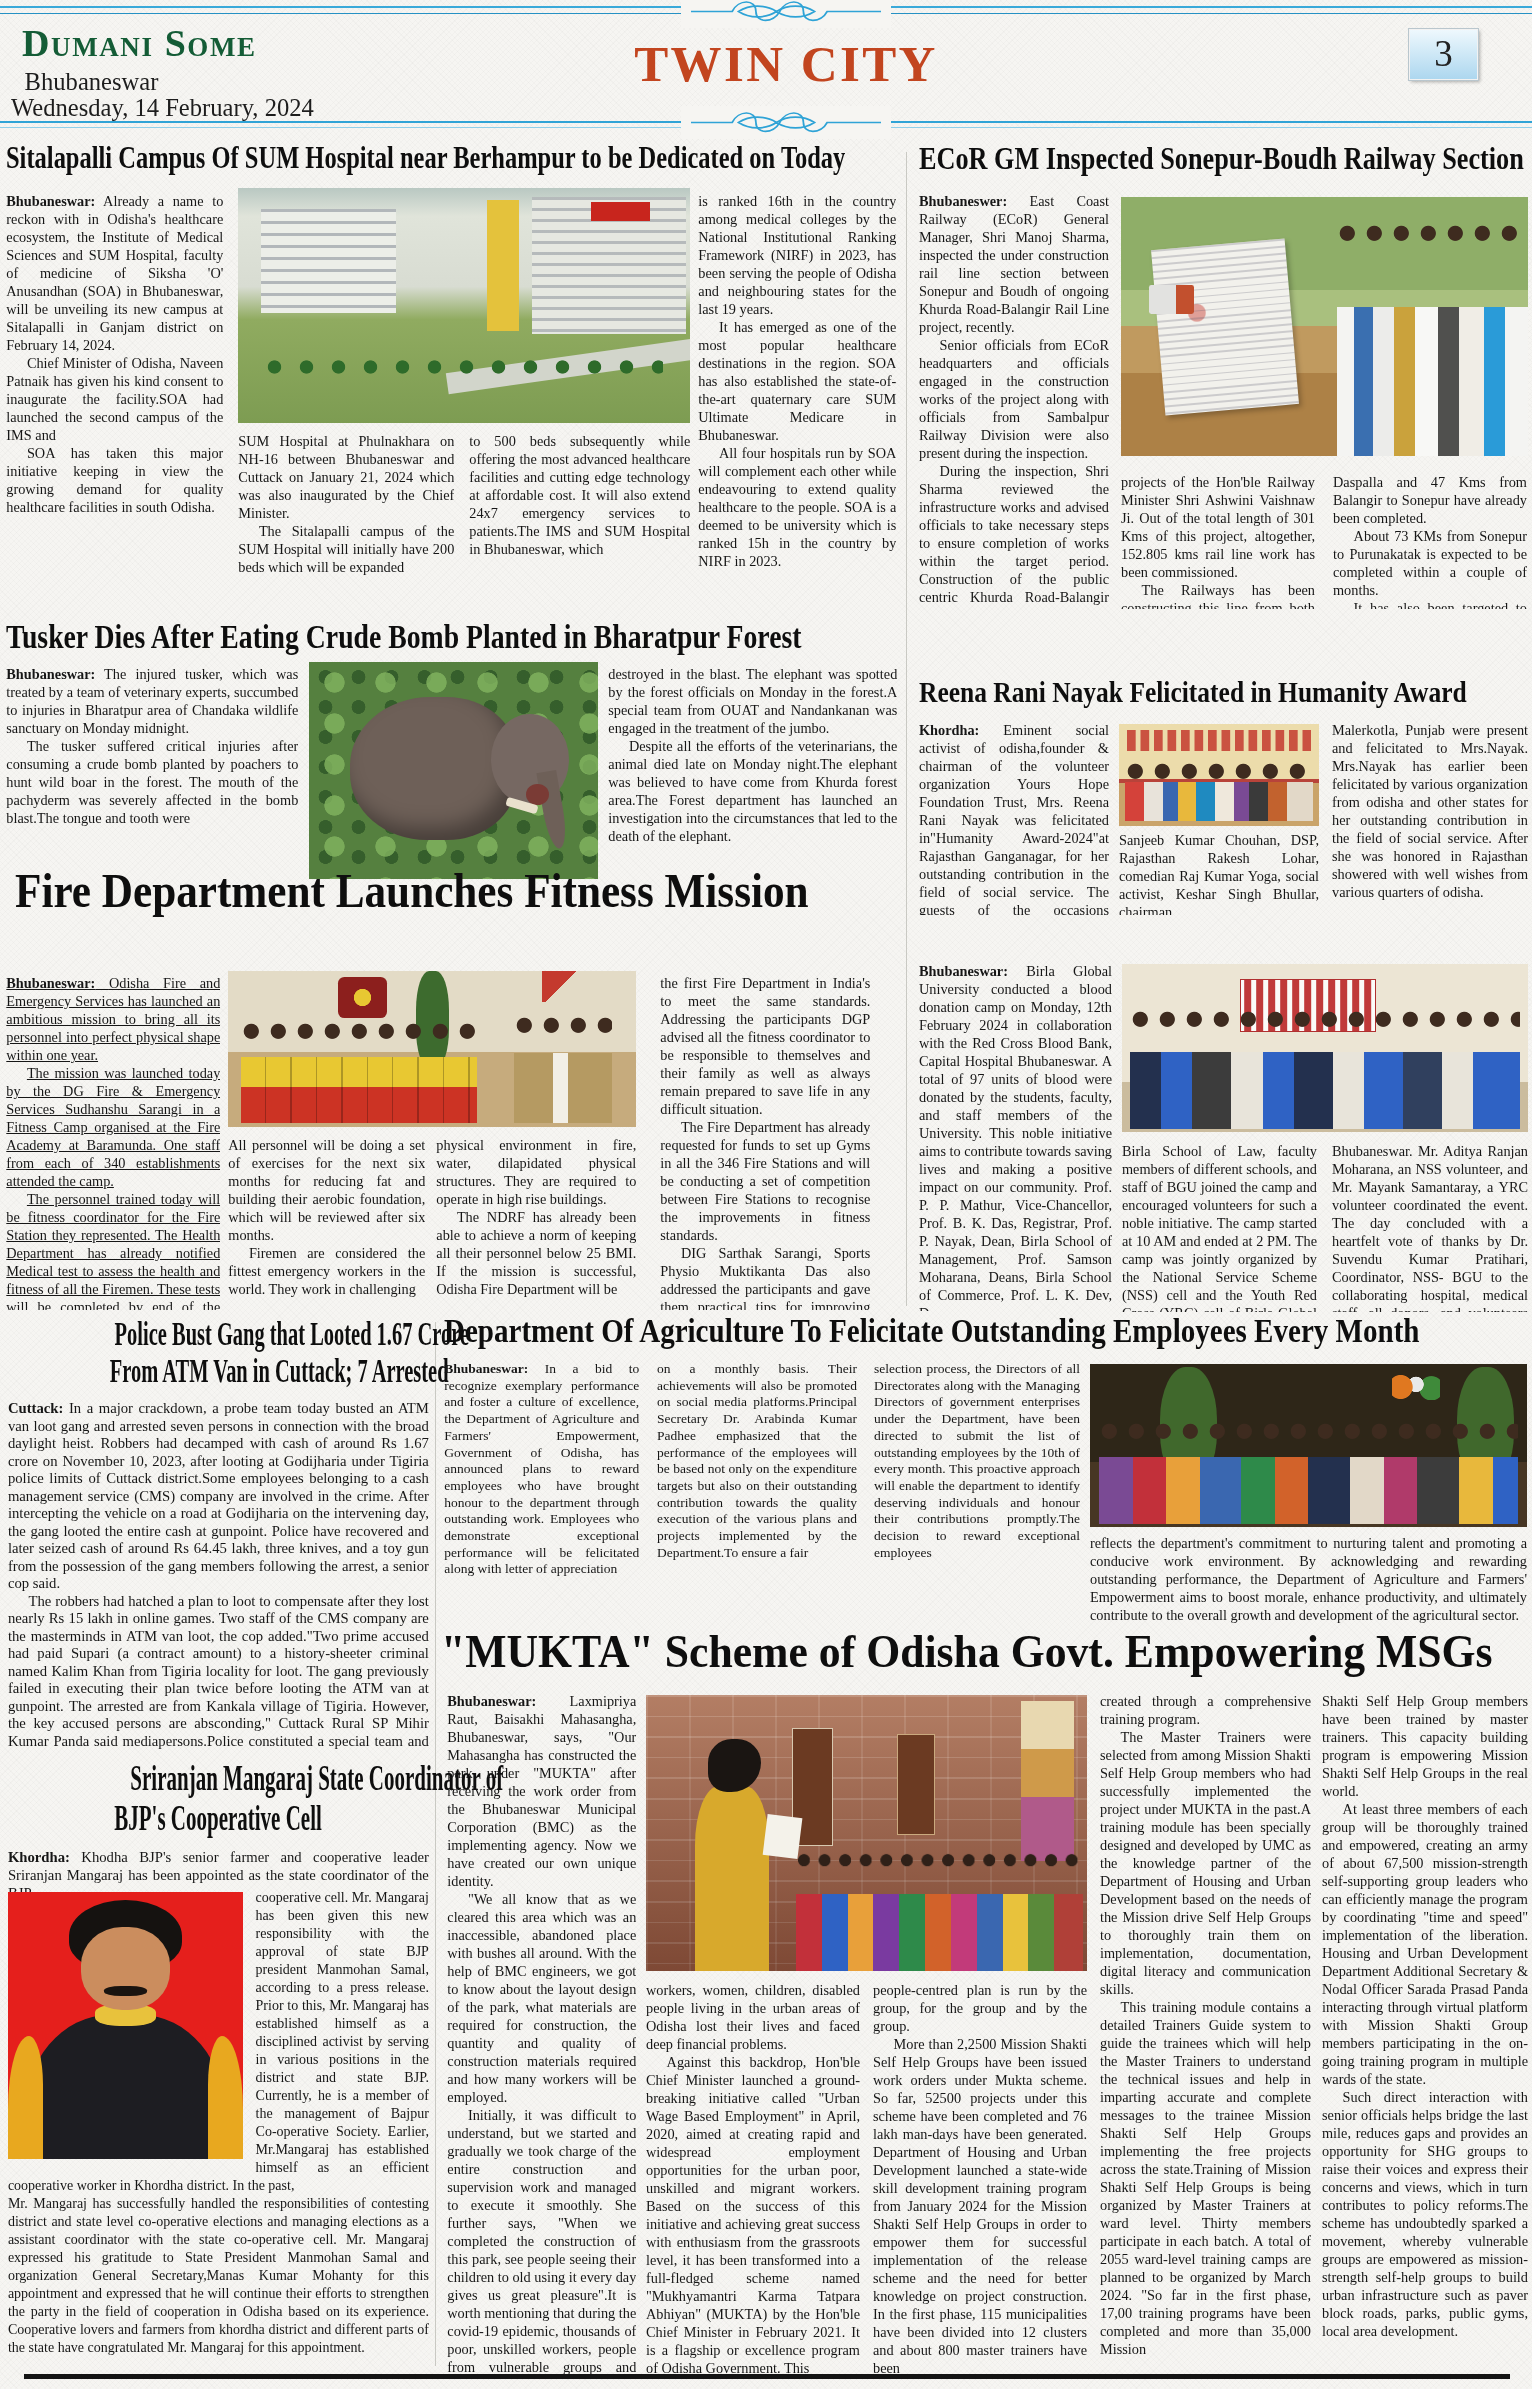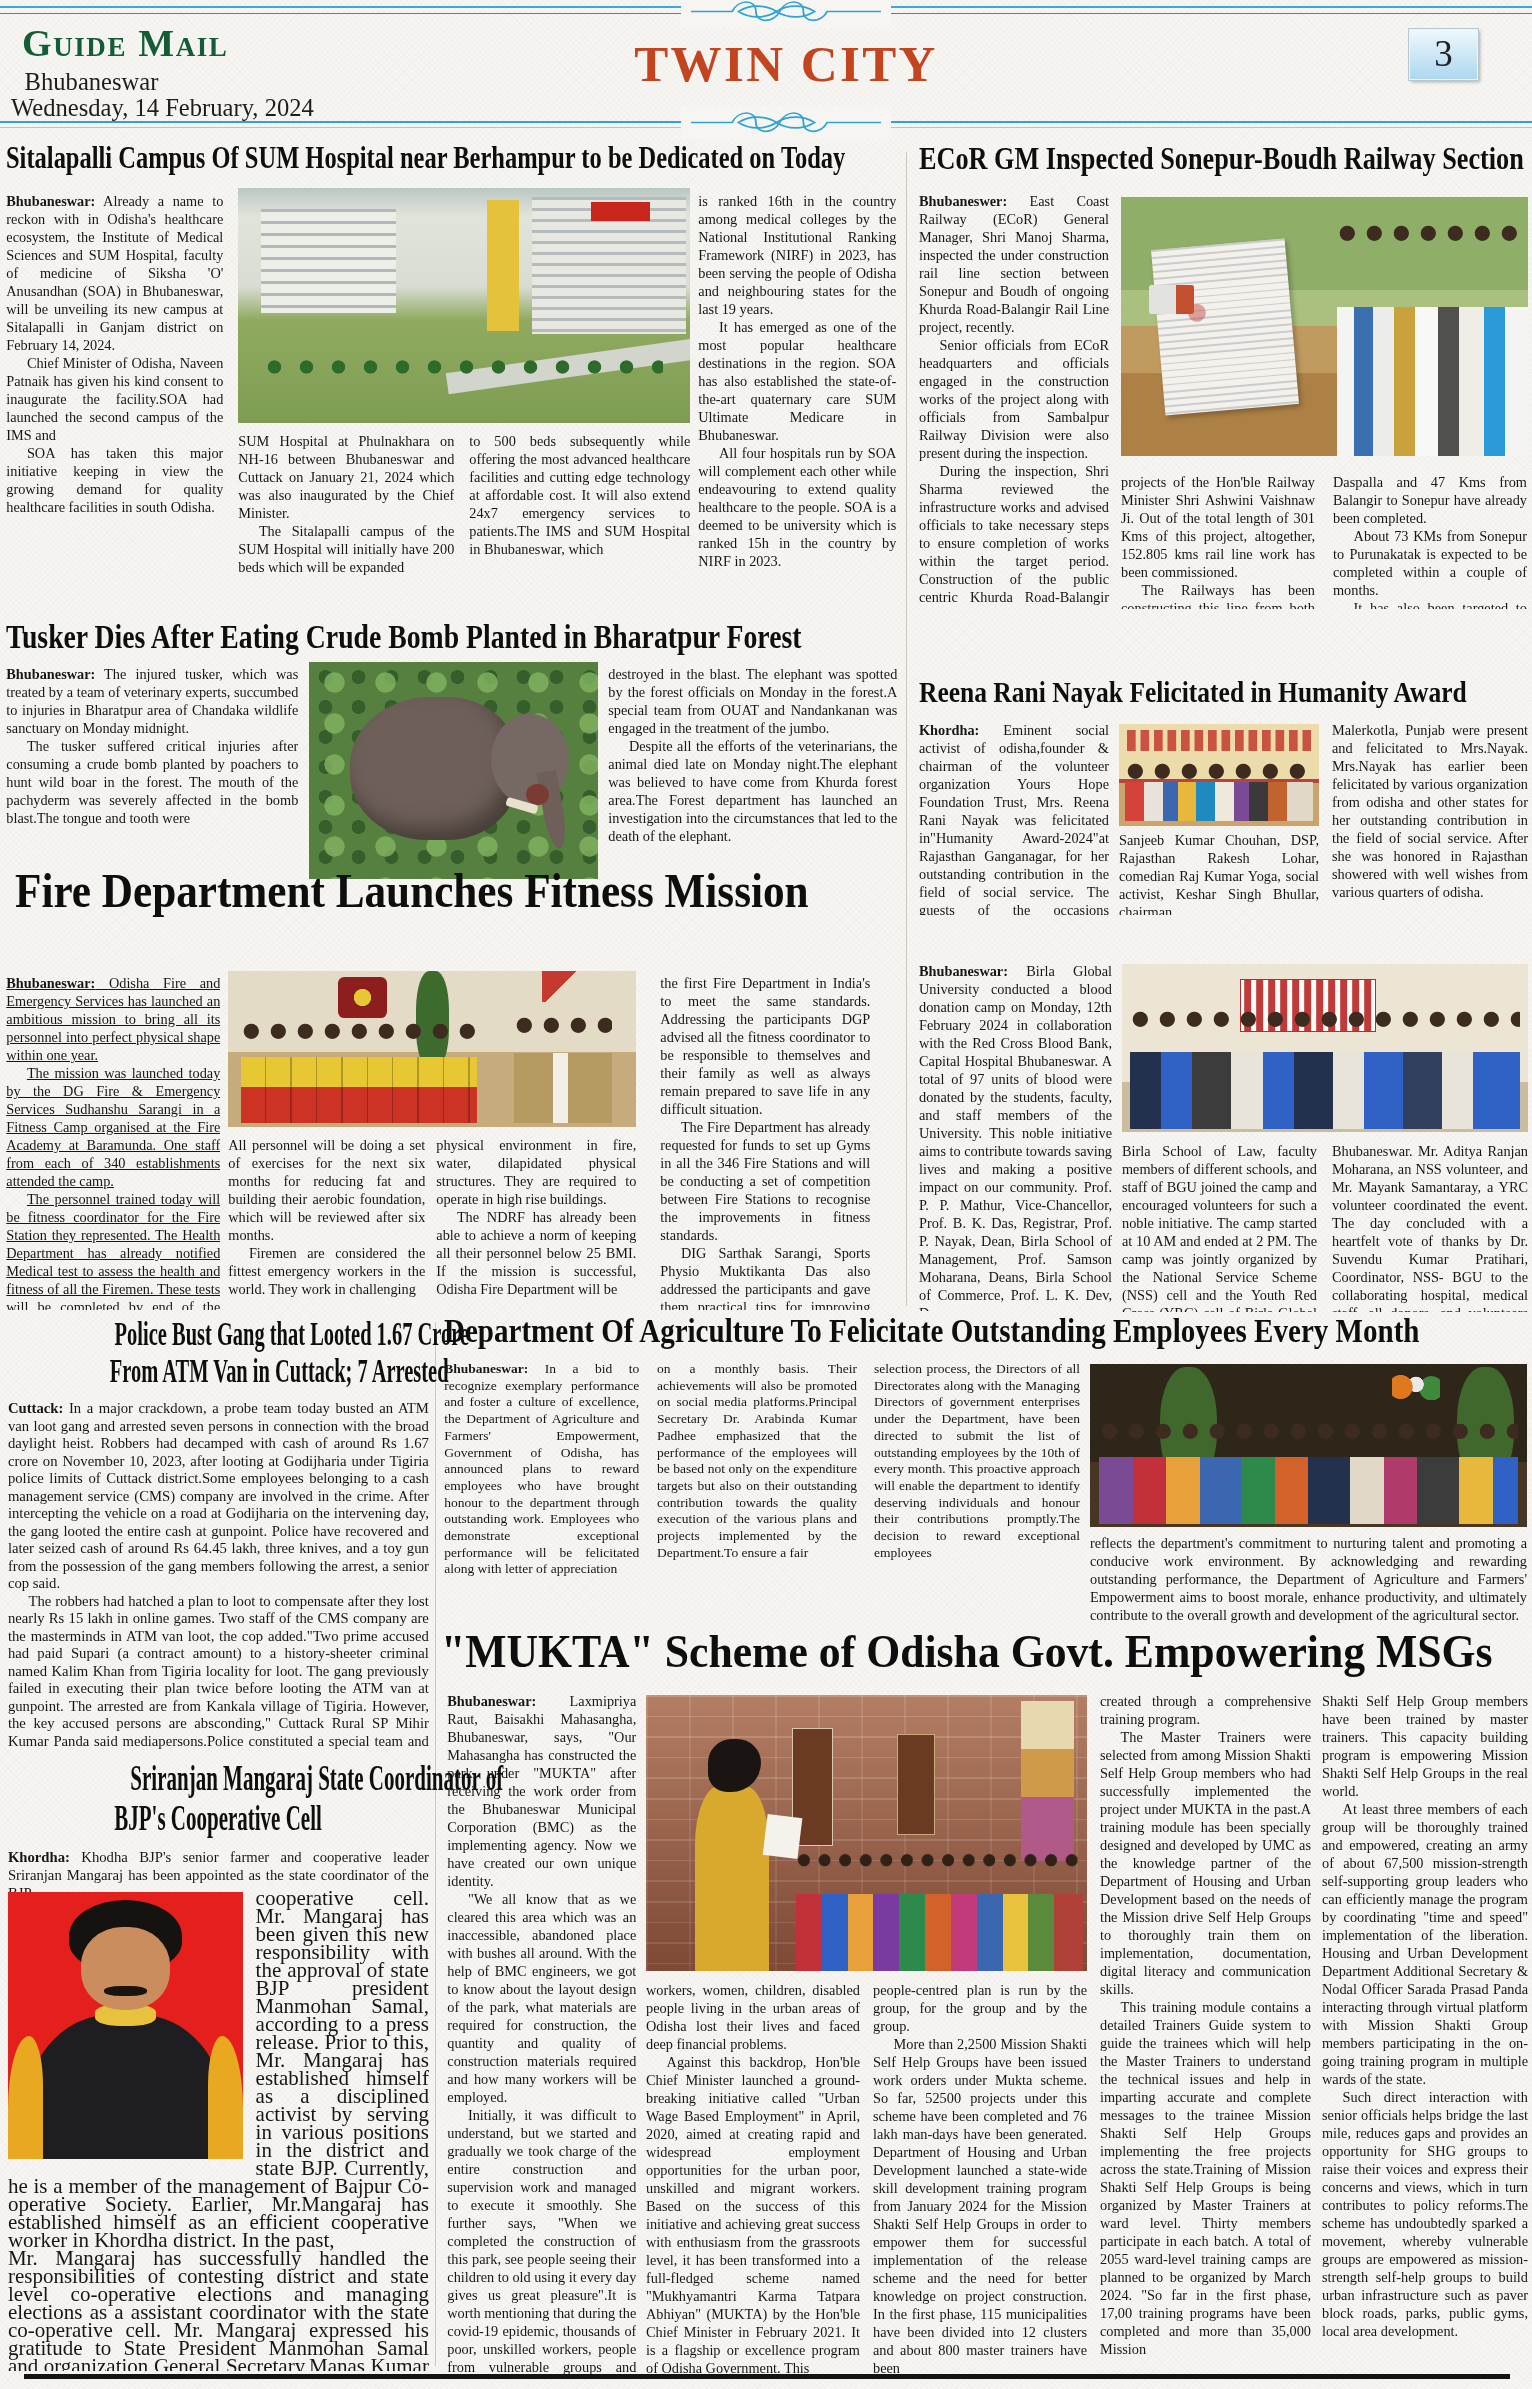--- a/index.html
+++ b/index.html
@@ -167,21 +167,21 @@
       radial-gradient(circle at 50% 40%,#e8e8e8 26%,transparent 28%),
       radial-gradient(circle at 82% 55%,#3f8a3a 28%,transparent 30%);}
   .agr-crowd{left:2%;bottom:3%;width:96%;height:62%;}
   .agr-crowd .bodies{background-image:linear-gradient(90deg,#7a4a94 0 8%,#c2303a 8% 16%,#e8a03a 16% 24%,#3a67b0 24% 34%,#2e8a4a 34% 42%,#d2622a 42% 50%,#23304e 50% 60%,#e2d8c8 60% 68%,#b03a6a 68% 76%,#3c3c3c 76% 86%,#e8b83c 86% 94%,#2f62c4 94% 100%);}
   .agr-cap{left:649px;top:221px;width:437px;height:94px;font-size:14.3px;line-height:18px;}
 
   
   #art-man{left:6.3px;top:1759px;width:424px;height:614px;}
   .man-intro{position:absolute;left:1.6px;top:89px;width:421px;text-align:justify;font-size:14.7px;line-height:18px;}
   .man-intro p{margin:0;}
-  .man-flow{position:absolute;left:1.6px;top:130px;width:421px;height:482px;overflow:hidden;text-align:justify;font-size:21px;line-height:18px;}
+  .man-flow{position:absolute;left:1.6px;top:130px;width:421px;height:482px;overflow:hidden;text-align:justify;font-size:14px;line-height:18px;}
   .man-flow p{margin:0;}
   .man-photo{float:left;width:235px;height:267px;margin:3.2px 12.7px 4.8px 0;position:relative;overflow:hidden;background:#e51f1c;}
   .man-photo > div{position:absolute;}
   .mg-hair{left:26%;top:3%;width:48%;height:27%;background:#151210;border-radius:50% 50% 42% 42%;}
   .mg-face{left:31%;top:13%;width:38%;height:31%;background:#cb8d5e;border-radius:46%;}
   .mg-must{left:41%;top:35%;width:18%;height:4%;background:#1a1410;border-radius:40%;}
   .mg-collar{left:37%;top:42%;width:26%;height:8%;background:#e8c23c;border-radius:40%;}
   .mg-body{left:7%;top:46%;width:86%;height:56%;background:#1d1d22;border-radius:42% 42% 0 0 / 68% 68% 0 0;}
   .mg-shl{left:0;top:54%;width:15%;height:46%;background:#e8a81f;border-radius:60% 40% 0 0;}
   .mg-shr{right:0;top:54%;width:15%;height:46%;background:#e8a81f;border-radius:40% 60% 0 0;}
@@ -220,21 +220,21 @@
 
   <div class="rule-top"></div>
   <div class="orn orn-top">
     <svg width="190" height="27" viewBox="0 0 240 34">
       <g fill="none" stroke="#2fa3d6" stroke-width="2.2">
         <path d="M0 17 h52 c8-16 30-16 30 0 c0 15 22 15 30 0 c8-16 30-16 30 0 c0 15 22 15 30 0 h68"></path>
         <path d="M60 17 c14-9 34-9 48 0 c14 9 34 9 48 0 c-14-9-34-9-48 0 c-14 9-34 9-48 0 z"></path>
       </g>
     </svg>
   </div>
-  <div class="brand">Guide Mail</div>
+  <div class="brand">Dumani Some</div>
   <div class="brand-city">Bhubaneswar</div>
   <div class="brand-date">Wednesday, 14 February, 2024</div>
   <div class="edition">TWIN CITY</div>
   <div class="pagebox">3</div>
   <div class="rule-mid"></div>
   <div class="orn orn-bot">
     <svg width="190" height="27" viewBox="0 0 240 34">
       <g fill="none" stroke="#2fa3d6" stroke-width="2.2">
         <path d="M0 17 h52 c8-16 30-16 30 0 c0 15 22 15 30 0 c8-16 30-16 30 0 c0 15 22 15 30 0 h68"></path>
         <path d="M60 17 c14-9 34-9 48 0 c14 9 34 9 48 0 c-14-9-34-9-48 0 c-14 9-34 9-48 0 z"></path>

